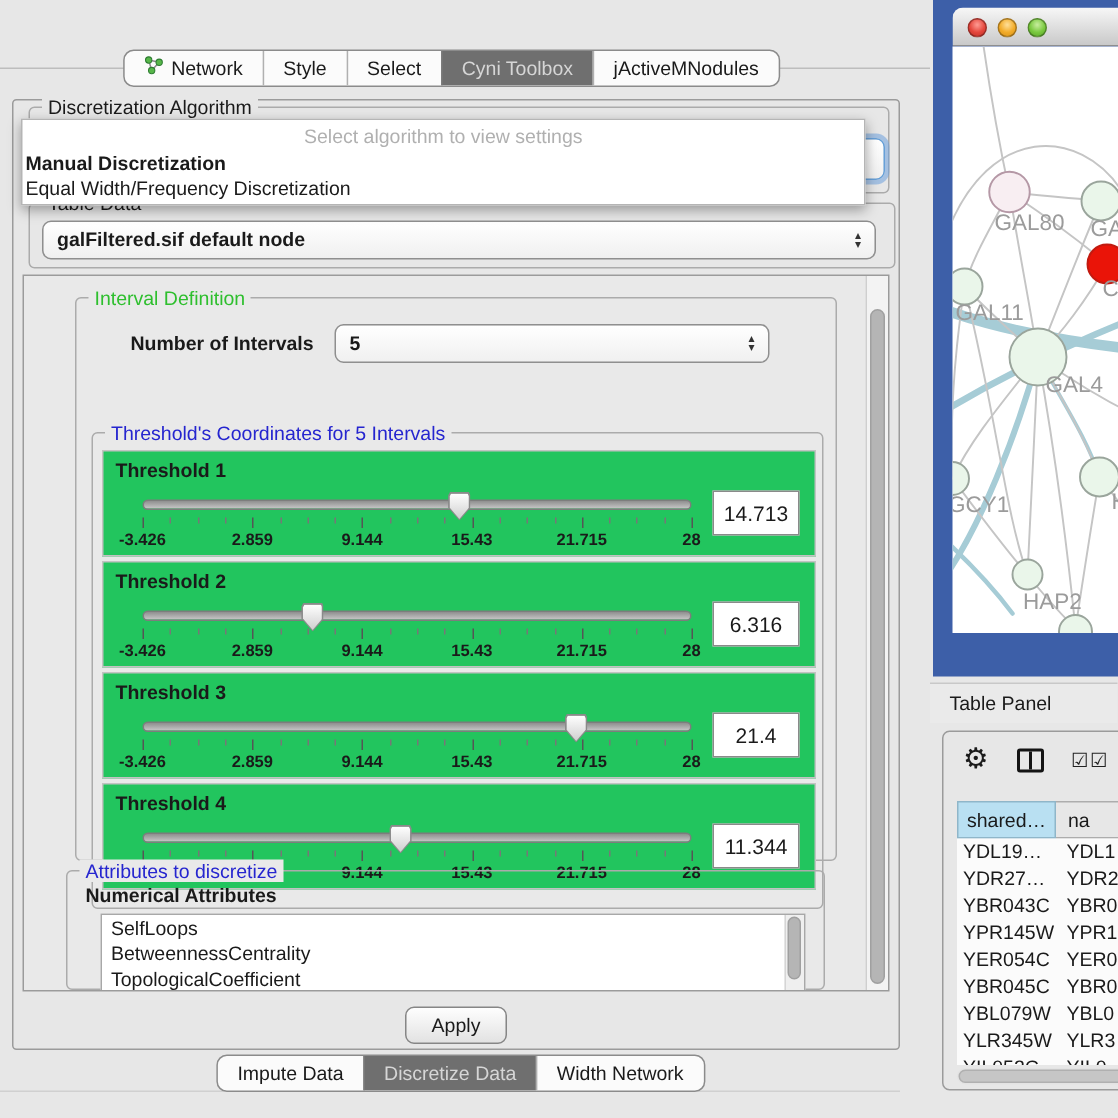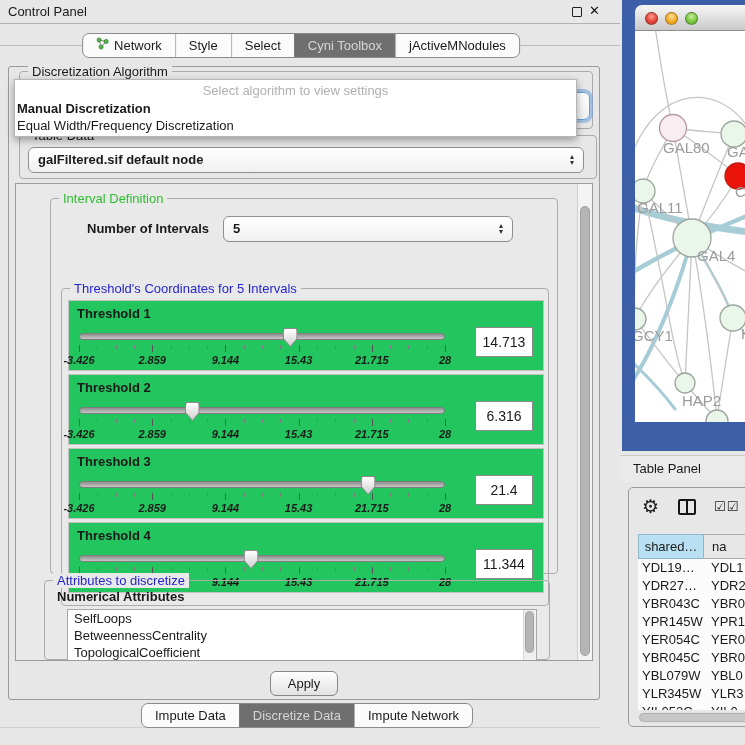--- a/index.html
+++ b/index.html
@@ -49,21 +49,21 @@
   #vscroll { position:absolute; right:0; top:0; width:15px; height:100%; background:#f3f3f3; border-left:1px solid #cfcfcf; }
   #vscroll .vthumb { position:absolute; left:2px; top:22px; width:10px; height:450px; background:#b5b5b5; border:1px solid #a0a0a0; border-radius:6px; }
   #grp-interval { left:34px; top:14px; width:508px; height:376px; }
   #grp-interval > .legend, #grp-thresh > .legend, #grp-attrs > .legend { background:#e9e9e9; }
   #numint-label { position:absolute; left:36px; top:22px; font-weight:bold; }
   #numint-combo { left:172px; top:17px; width:290px; height:26px; }
   #grp-thresh { left:10px; top:50px; width:488px; height:318px;margin-top:39px; }
   .tbox { position:relative; margin:0 0 3px 6px; width:476px; height:71px; background:#22c55e; border:1px solid #c2c2c2; }
   #tbox-list { position:absolute; left:0; top:11px; width:488px; }
   .tbox .tlabel { position:absolute; left:8px; top:5px; font-weight:bold; }
-  .sliderzone { position:absolute; left:10px; top:26px; width:366px; height:42px;font-style:italic; }
+  .sliderzone { position:absolute; left:26px; top:26px; width:366px; height:42px; }
   .track { position:absolute; left:0; top:6px; width:100%; height:7px; border:1px solid #7d7d7d; border-radius:4px; background:linear-gradient(#8f8f8f,#c6c6c6); }
   .thumb { position:absolute; top:1px; width:15px; height:19px; transform:translateX(-50%); background:#8a8a8a;
     clip-path:polygon(8% 0,92% 0,100% 12%,100% 55%,50% 100%,0 55%,0 12%); z-index:2; }
   .thumb::after { content:""; position:absolute; left:1px; top:1px; right:1px; bottom:1px; background:linear-gradient(#ffffff,#cfcfcf);
     clip-path:polygon(8% 0,92% 0,100% 12%,100% 55%,50% 100%,0 55%,0 12%); }
   .tick { position:absolute; top:18px; width:1px; height:4px; background:#777; }
   .tick.maj { height:7px; background:#555; }
   .ticklabel { position:absolute; top:27px; transform:translateX(-50%); font-size:11px; font-weight:bold; white-space:nowrap; }
   .valuebox { position:absolute; right:10px; top:26px; width:58px; height:30px; background:#fff; border:1px solid #8a8a8a; text-align:center; line-height:28px; font-size:14px; }
   #grp-attrs { left:28px; top:396px; width:506px; height:80px; }
@@ -101,25 +101,20 @@
   .tcell1 { width:130px; padding-left:7px; }
   #tp-hscroll { position:absolute; left:9px; top:224px; width:196px; height:11px; background:#e3e3e3; border-radius:6px; }
   #tp-hscroll .hthumb { position:absolute; left:1px; top:1px; width:184px; height:9px; background:#c6c6c6; border:1px solid #b0b0b0; border-radius:5px; }
 
   svg text { font-family:"Liberation Sans","DejaVu Sans",sans-serif; }
 </style>
 </head>
 <body>
 
 <div id="control-panel">
-  <div id="cp-titlebar">
-    <span id="cp-title">Control Panel</span>
-    <span id="float-icon"></span>
-    <span id="close-icon">✕</span>
-  </div>
   <div id="tabline"></div>
   <div id="top-tabbar" class="tabbar">
       <div class="tab">
         <span><svg width="13" height="13" viewBox="0 0 13 13">
             <path d="M3,3 L10,4.5 L5,10 Z" fill="none" stroke="#8a8a8a" stroke-width="1"></path>
             <circle cx="3" cy="3" r="2.1" fill="#57b649" stroke="#2e7d32" stroke-width=".7"></circle>
             <circle cx="10" cy="4.5" r="2.1" fill="#57b649" stroke="#2e7d32" stroke-width=".7"></circle>
             <circle cx="5" cy="10" r="2.1" fill="#57b649" stroke="#2e7d32" stroke-width=".7"></circle>
           </svg></span>
         <span>Network</span>
@@ -345,21 +340,21 @@
   </div>
 
   <div id="bottom-tabbar" class="tabbar">
       <div class="tab">
         <span>Impute Data</span>
       </div>
       <div class="tab sel">
         <span>Discretize Data</span>
       </div>
       <div class="tab">
-        <span>Impute Network</span>
+        <span>Width Network</span>
       </div>
     </div>
   <div id="bottomline"></div>
 </div>
 
 <div id="network-window">
   <div id="mac-window">
     <div id="mac-titlebar">
       <span id="tl-red" class="tlight"></span>
       <span id="tl-yellow" class="tlight"></span>

